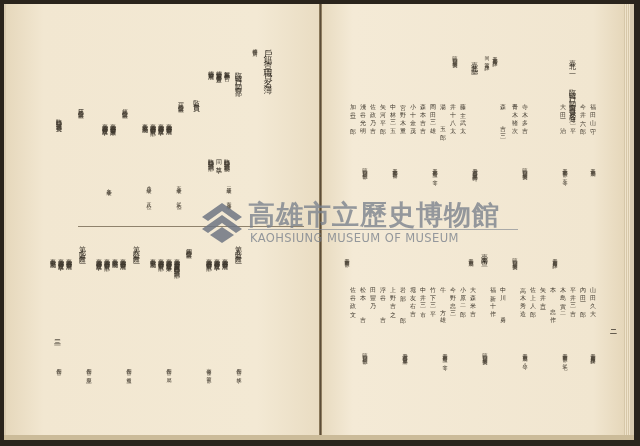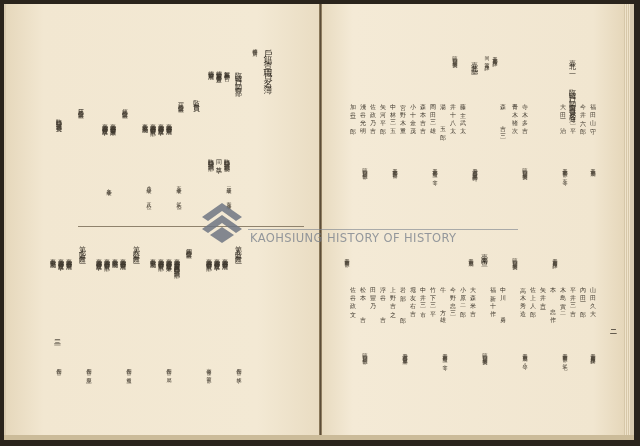--- a/index.html
+++ b/index.html
@@ -207,15 +207,16 @@
 </div>
 
 <div class="watermark">
   <svg class="wm-logo" viewBox="0 0 52 46">
     <g fill="rgba(110,118,130,0.85)">
       <polygon points="26,2 46,16 40,20 26,10 12,20 6,16"></polygon>
       <polygon points="26,14 46,28 40,32 26,22 12,32 6,28"></polygon>
       <polygon points="26,26 38,34 26,42 14,34"></polygon>
     </g>
   </svg>
+  <div class="wm-cn">高雄市立歷史博物館</div>
   <div class="wm-line"></div>
-  <div class="wm-en">KAOHSIUNG HISTORY OF HISTORY</div>
+  <div class="wm-en">KAOHSIUNG MUSEUM OF MUSEUM</div>
 </div>
 
 </body></html>

